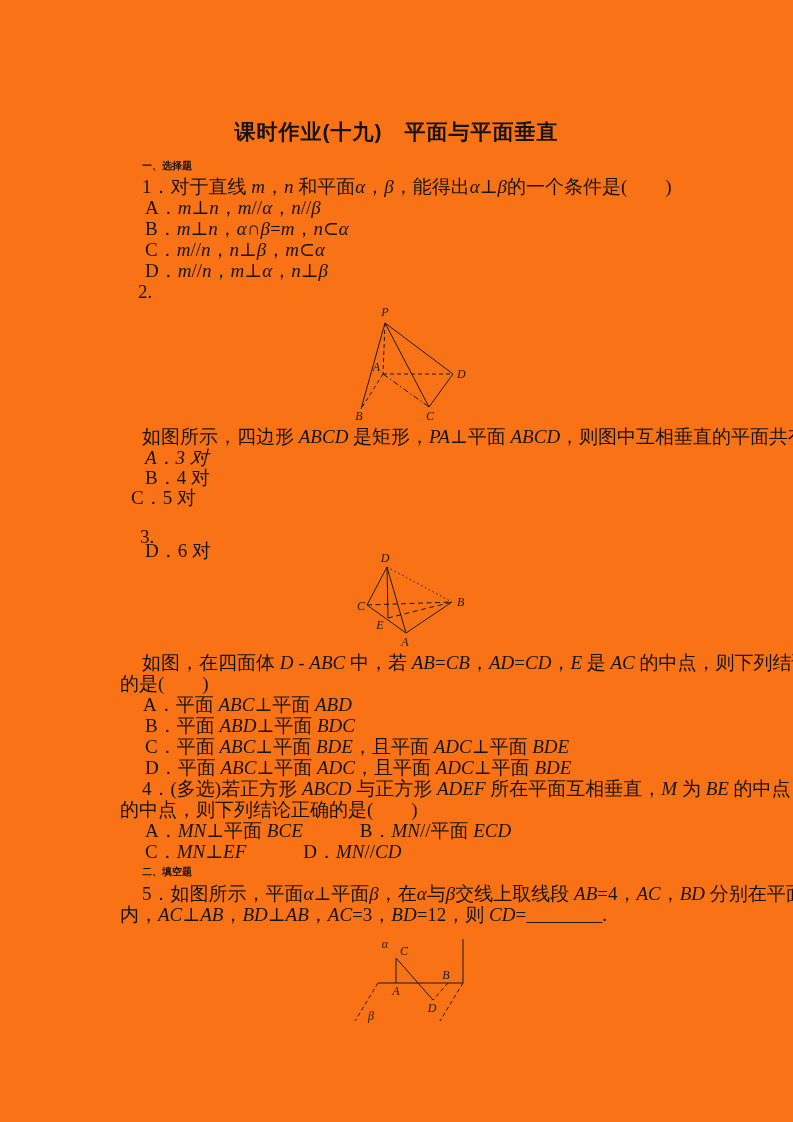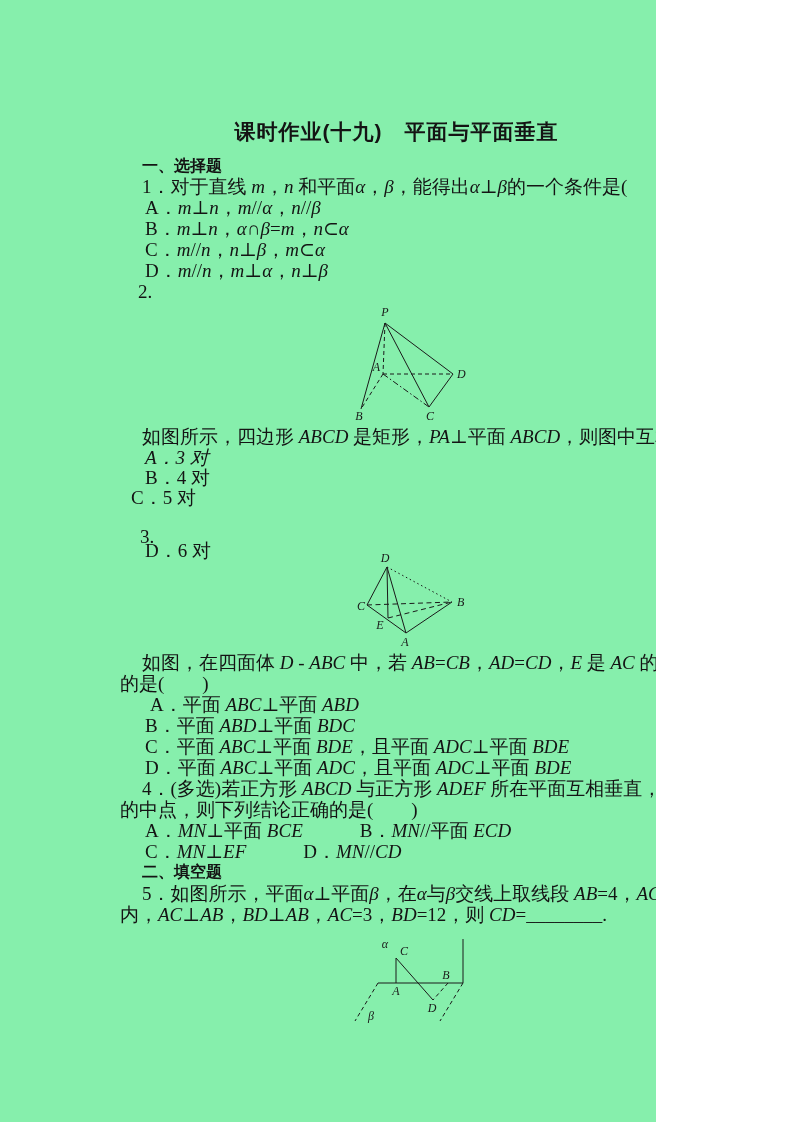--- a/index.html
+++ b/index.html
@@ -1,21 +1,21 @@
 <!DOCTYPE html>
 <html><head>
 <meta charset="utf-8">
 <style>
   html,body{margin:0;padding:0;background:#ffffff;}
-  .page{position:relative;width:656px;height:1122px;background:#86efac;
+  .page{position:relative;width:793px;height:1122px;background:#f97316;
         font-family:"Liberation Serif","DejaVu Serif",serif;color:#141414;overflow:hidden;}
   .ln{position:absolute;white-space:nowrap;font-size:19px;line-height:20px;height:20px;}
   .title{position:absolute;left:0;width:793px;text-align:center;font-size:21px;font-weight:700;
          font-family:"Liberation Sans","DejaVu Sans",sans-serif;letter-spacing:1px;}
-  .hei{font-family:"Liberation Sans","DejaVu Sans",sans-serif;font-weight:700;font-size:16px;}
+  .hei{font-family:"Liberation Sans","DejaVu Sans",sans-serif;font-weight:700;font-size:10px;}
   svg{position:absolute;overflow:visible;}
   svg line{stroke:#1a1a1a;stroke-width:1;}
   svg text{font-size:12px;font-style:italic;fill:#1a1a1a;
            font-family:"Liberation Serif","DejaVu Serif",serif;}
   .m i{font-style:italic;}
 </style>
 </head>
 <body>
 
 <div class="page">
@@ -67,21 +67,21 @@
     <line x1="38" y1="65" x2="102" y2="49" stroke-dasharray="5 3.5"></line>
     <text x="35" y="9" text-anchor="middle">D</text>
     <text x="11" y="57" text-anchor="middle">C</text>
     <text x="107" y="53" text-anchor="start">B</text>
     <text x="55" y="93" text-anchor="middle">A</text>
     <text x="30" y="76" text-anchor="middle">E</text>
   </svg>
 
   <div class="ln m" style="left:142px;top:653px;">如图，在四面体 <i>D</i> - <i>ABC</i> 中，若 <i>AB</i>=<i>CB</i>，<i>AD</i>=<i>CD</i>，<i>E</i> 是 <i>AC</i> 的中点，则下列结论正确</div>
   <div class="ln m" style="left:120px;top:674px;">的是(　　)</div>
-  <div class="ln m" style="left:150px;top:695px;">A．平面 <i>ABC</i>⊥平面 <i>ABD</i></div>
+  <div class="ln m" style="left:143px;top:695px;">A．平面 <i>ABC</i>⊥平面 <i>ABD</i></div>
   <div class="ln m" style="left:145px;top:716px;text-align:right;">B．平面 <i>ABD</i>⊥平面 <i>BDC</i></div>
   <div class="ln m" style="left:145px;top:737px;">C．平面 <i>ABC</i>⊥平面 <i>BDE</i>，且平面 <i>ADC</i>⊥平面 <i>BDE</i></div>
   <div class="ln m" style="left:145px;top:758px;">D．平面 <i>ABC</i>⊥平面 <i>ADC</i>，且平面 <i>ADC</i>⊥平面 <i>BDE</i></div>
 
   <div class="ln m" style="left:142px;top:779px;">4．(多选)若正方形 <i>ABCD</i> 与正方形 <i>ADEF</i> 所在平面互相垂直，<i>M</i> 为 <i>BE</i> 的中点，<i>N</i> 为 <i>AD</i></div>
   <div class="ln m" style="left:120px;top:800px;">的中点，则下列结论正确的是(　　)</div>
   <div class="ln m" style="left:145px;top:821px;">A．<i>MN</i>⊥平面 <i>BCE</i>　　　B．<i>MN</i>//平面 <i>ECD</i></div>
   <div class="ln m" style="left:145px;top:842px;">C．<i>MN</i>⊥<i>EF</i>　　　D．<i>MN</i>//<i>CD</i></div>
 
   <div class="ln hei" style="left:142px;top:862px;">二、填空题</div>

